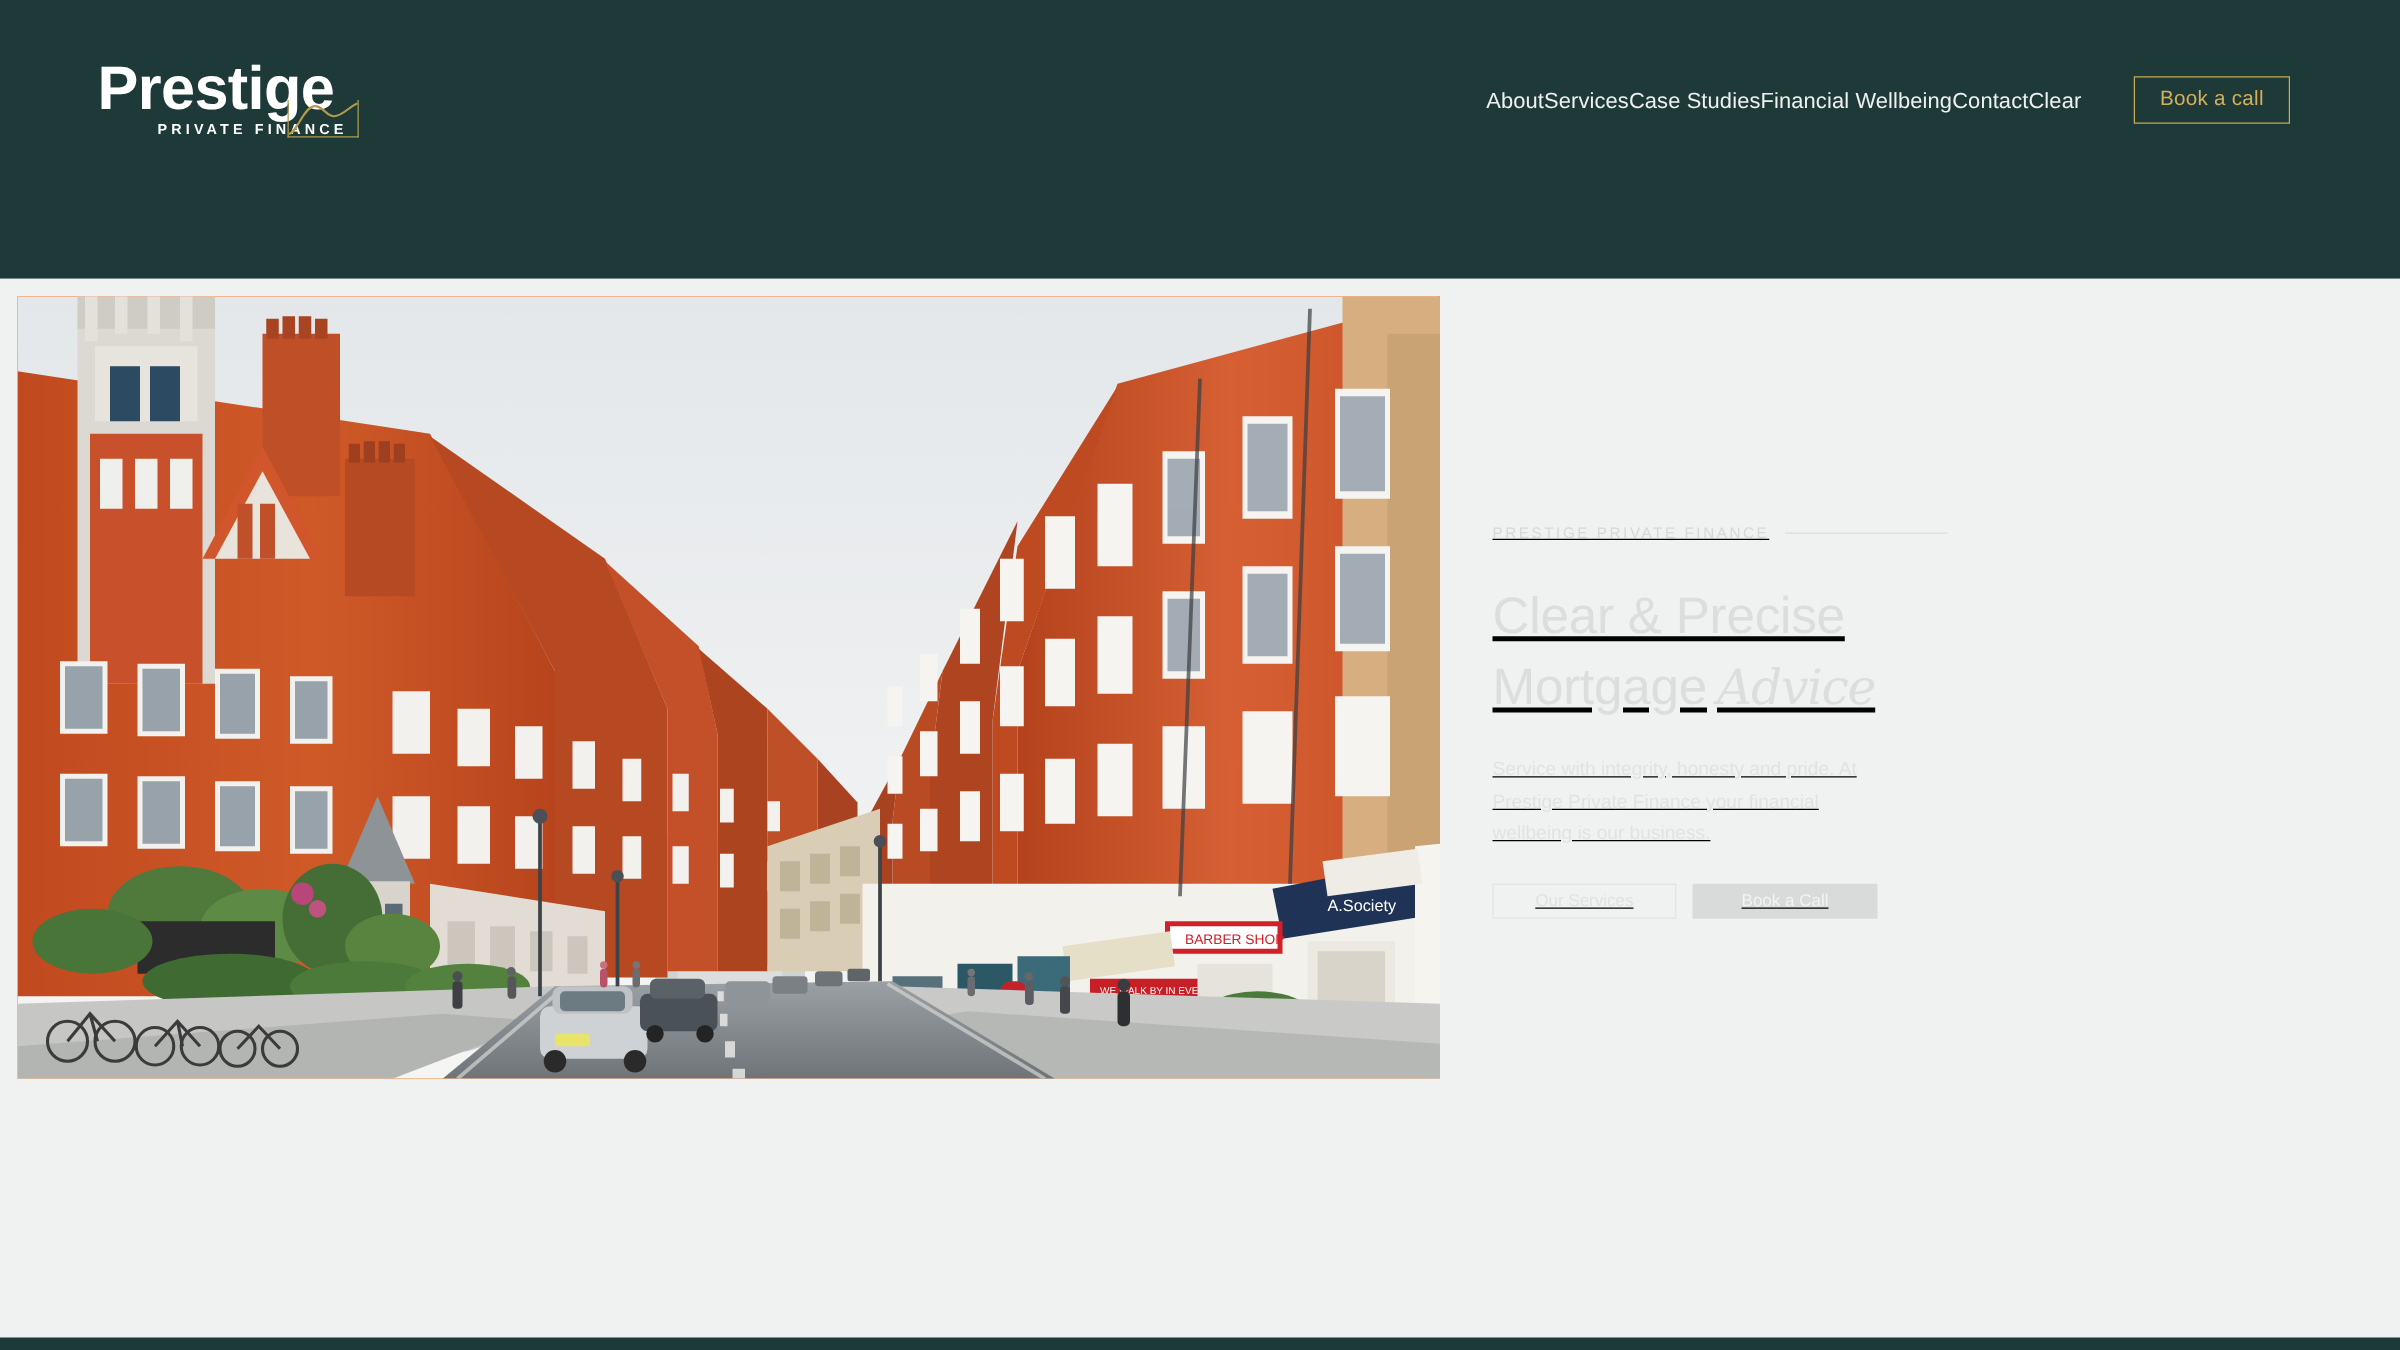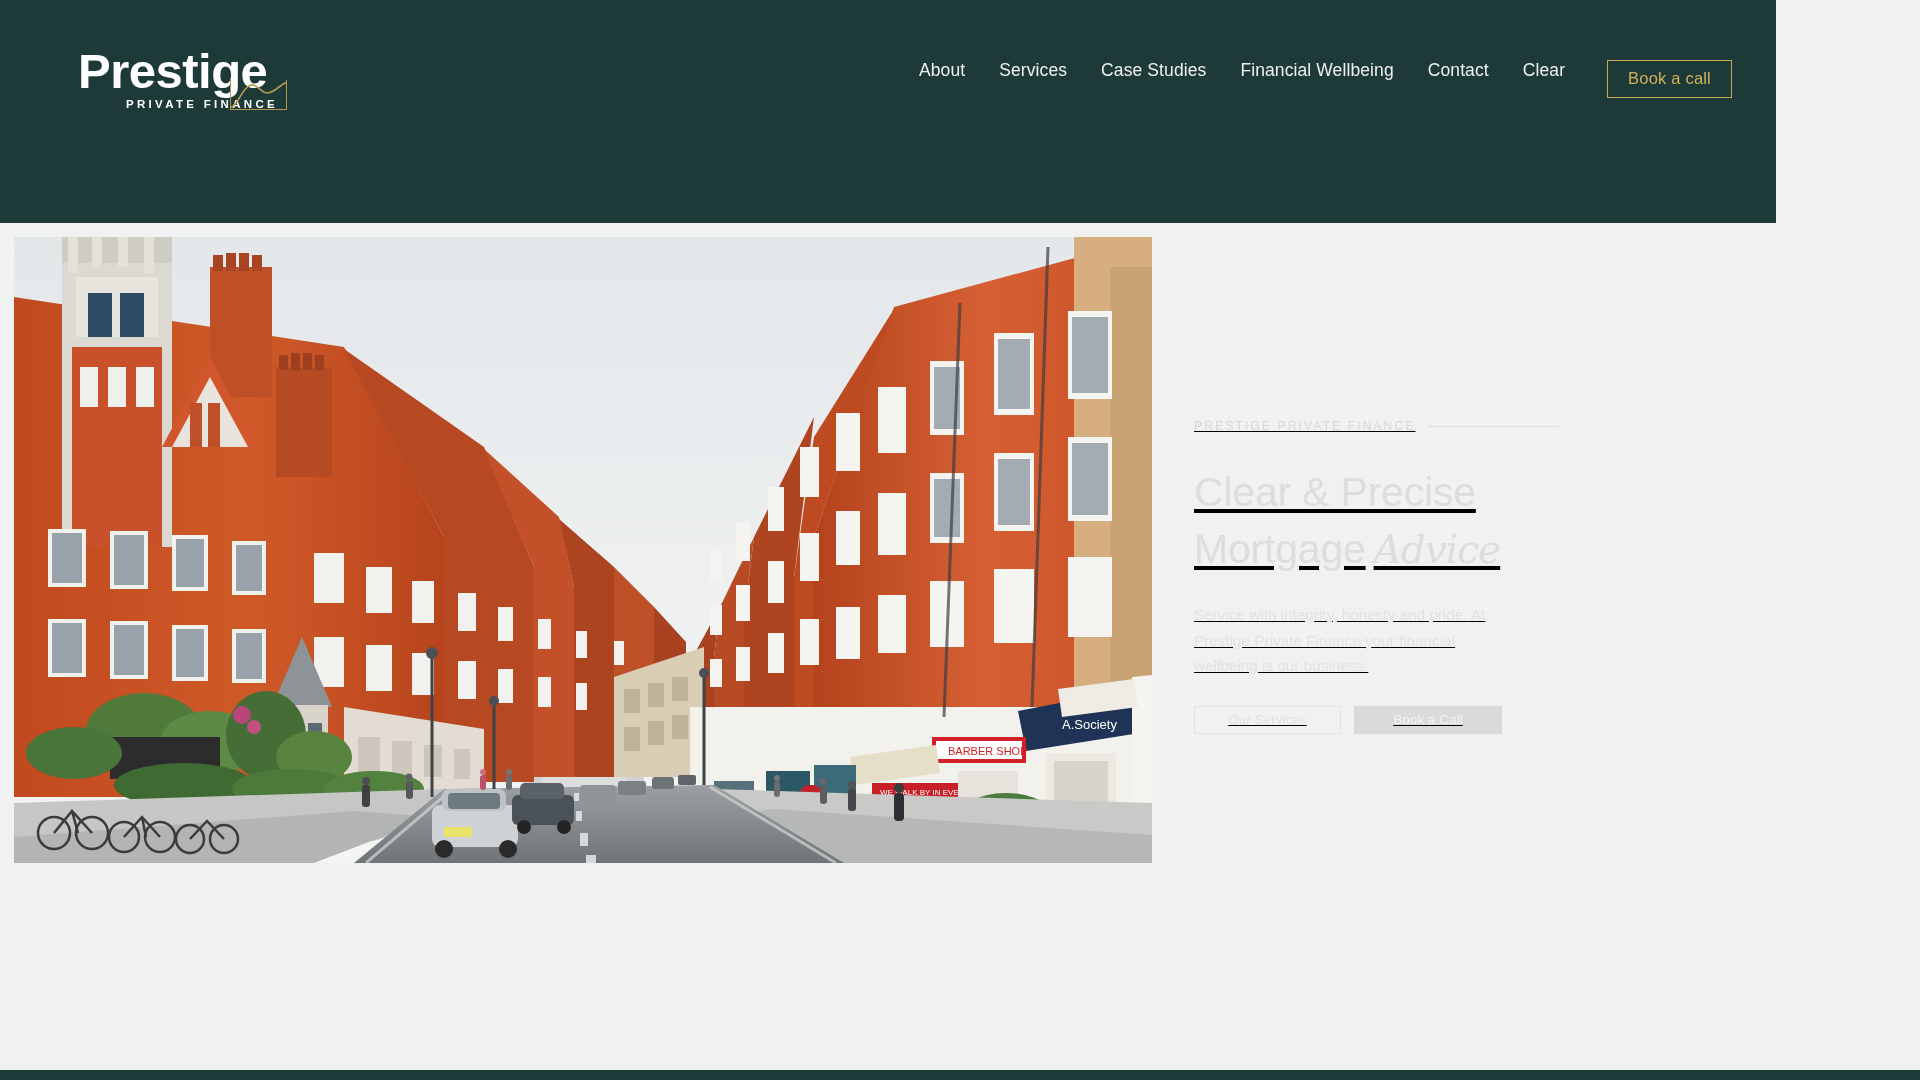--- a/index.html
+++ b/index.html
@@ -6,21 +6,21 @@
   html, body { width:1920px; height:1080px; overflow:hidden; }
   body {
     background:#f0f1f1;
     font-family:"Liberation Sans", sans-serif;
     -webkit-font-smoothing:antialiased;
   }
 
   
   .header {
     position:absolute; top:0; left:0;
-    width:1776px; height:223px;
+    width:1920px; height:223px;
     background:#1d3a38;
   }
   .logo-wrap {
     position:absolute; left:78px; top:46px;
     width:200px; height:66px;
   }
   .logo-word {
     color:#ffffff;
     font-size:49px;
     font-weight:700;
@@ -45,29 +45,28 @@
     border-top:none;
     overflow:hidden;
   }
   .logo-mark svg { display:block; }
 
   
   .nav {
     position:absolute;
     right:0; top:60px;
     display:flex;
-    align-items:flex-start;
+    align-items:center;
     height:40px;
-    padding-right:44px;
+    padding-right:88px;
   }
   .nav-item {
     color:#eef1f0;
     font-size:17.5px;
     font-weight:400;
-    margin-left:34px;
     letter-spacing:0.1px;
     cursor:pointer;
     white-space:nowrap;
   }
   .nav-item:first-child { margin-left:0; }
   .nav-cta {
     margin-left:42px;
     border:1px solid #c8a951;
     color:#d5b05a;
     font-size:16.5px;

